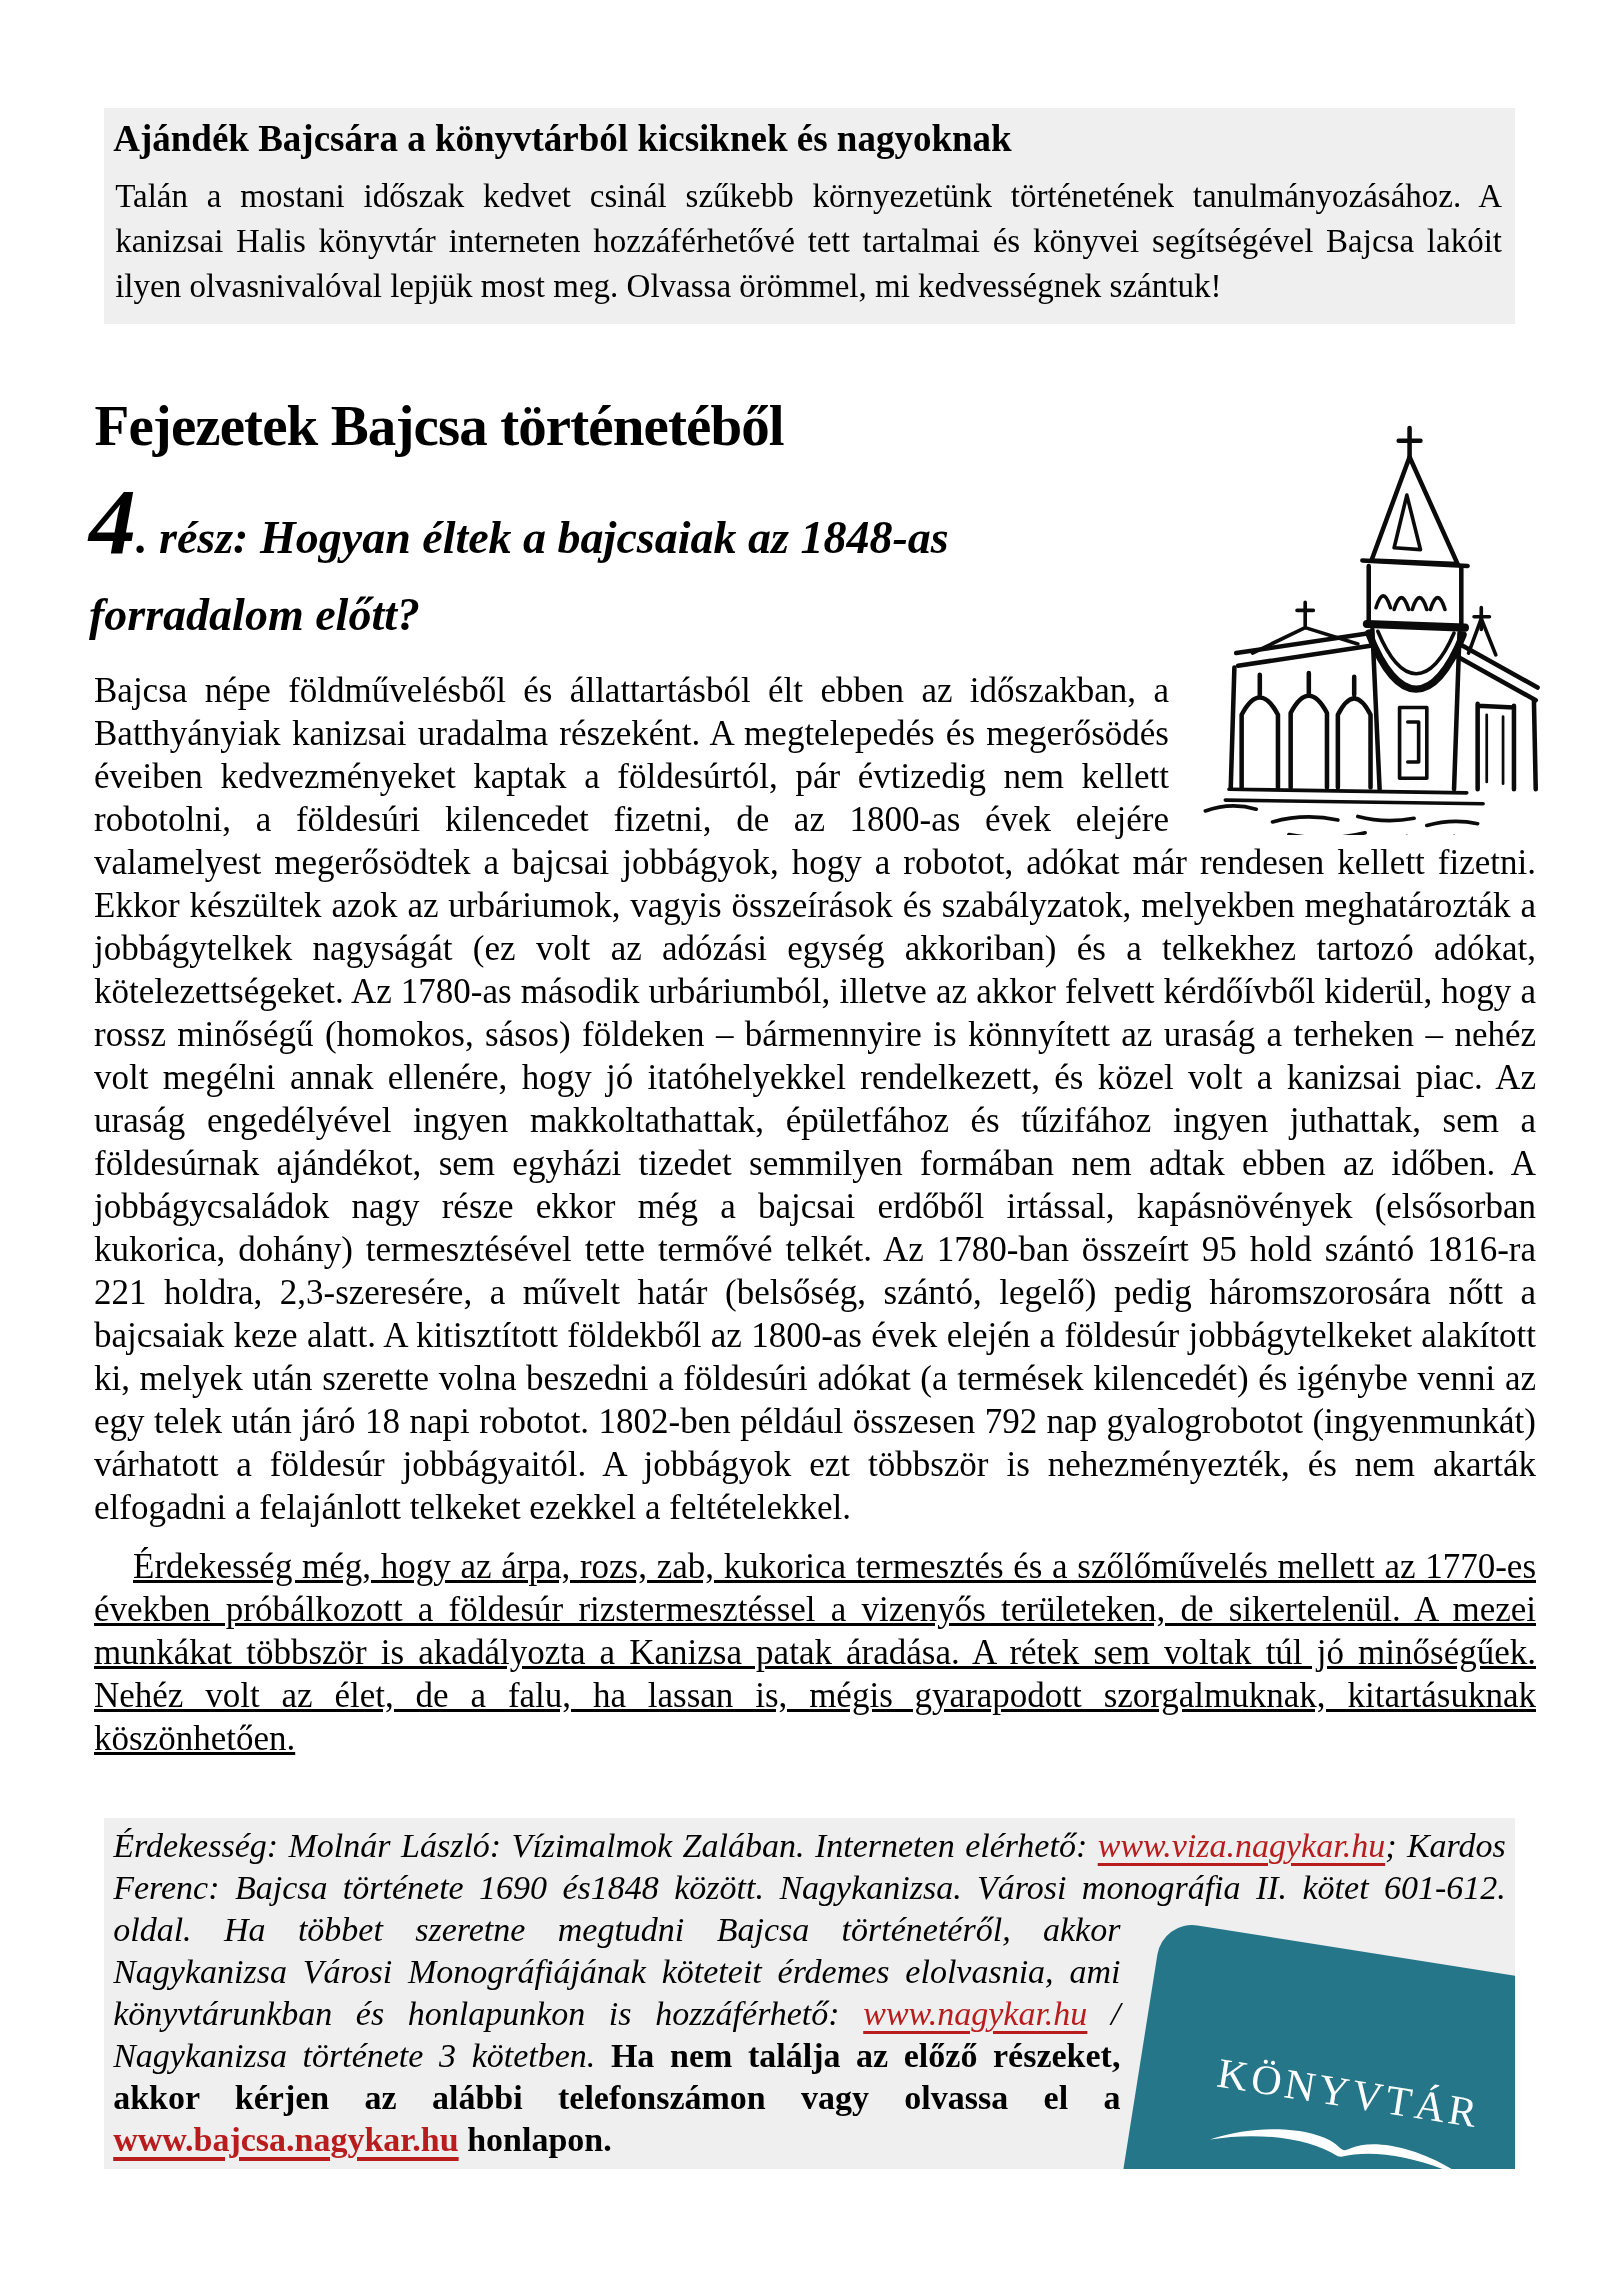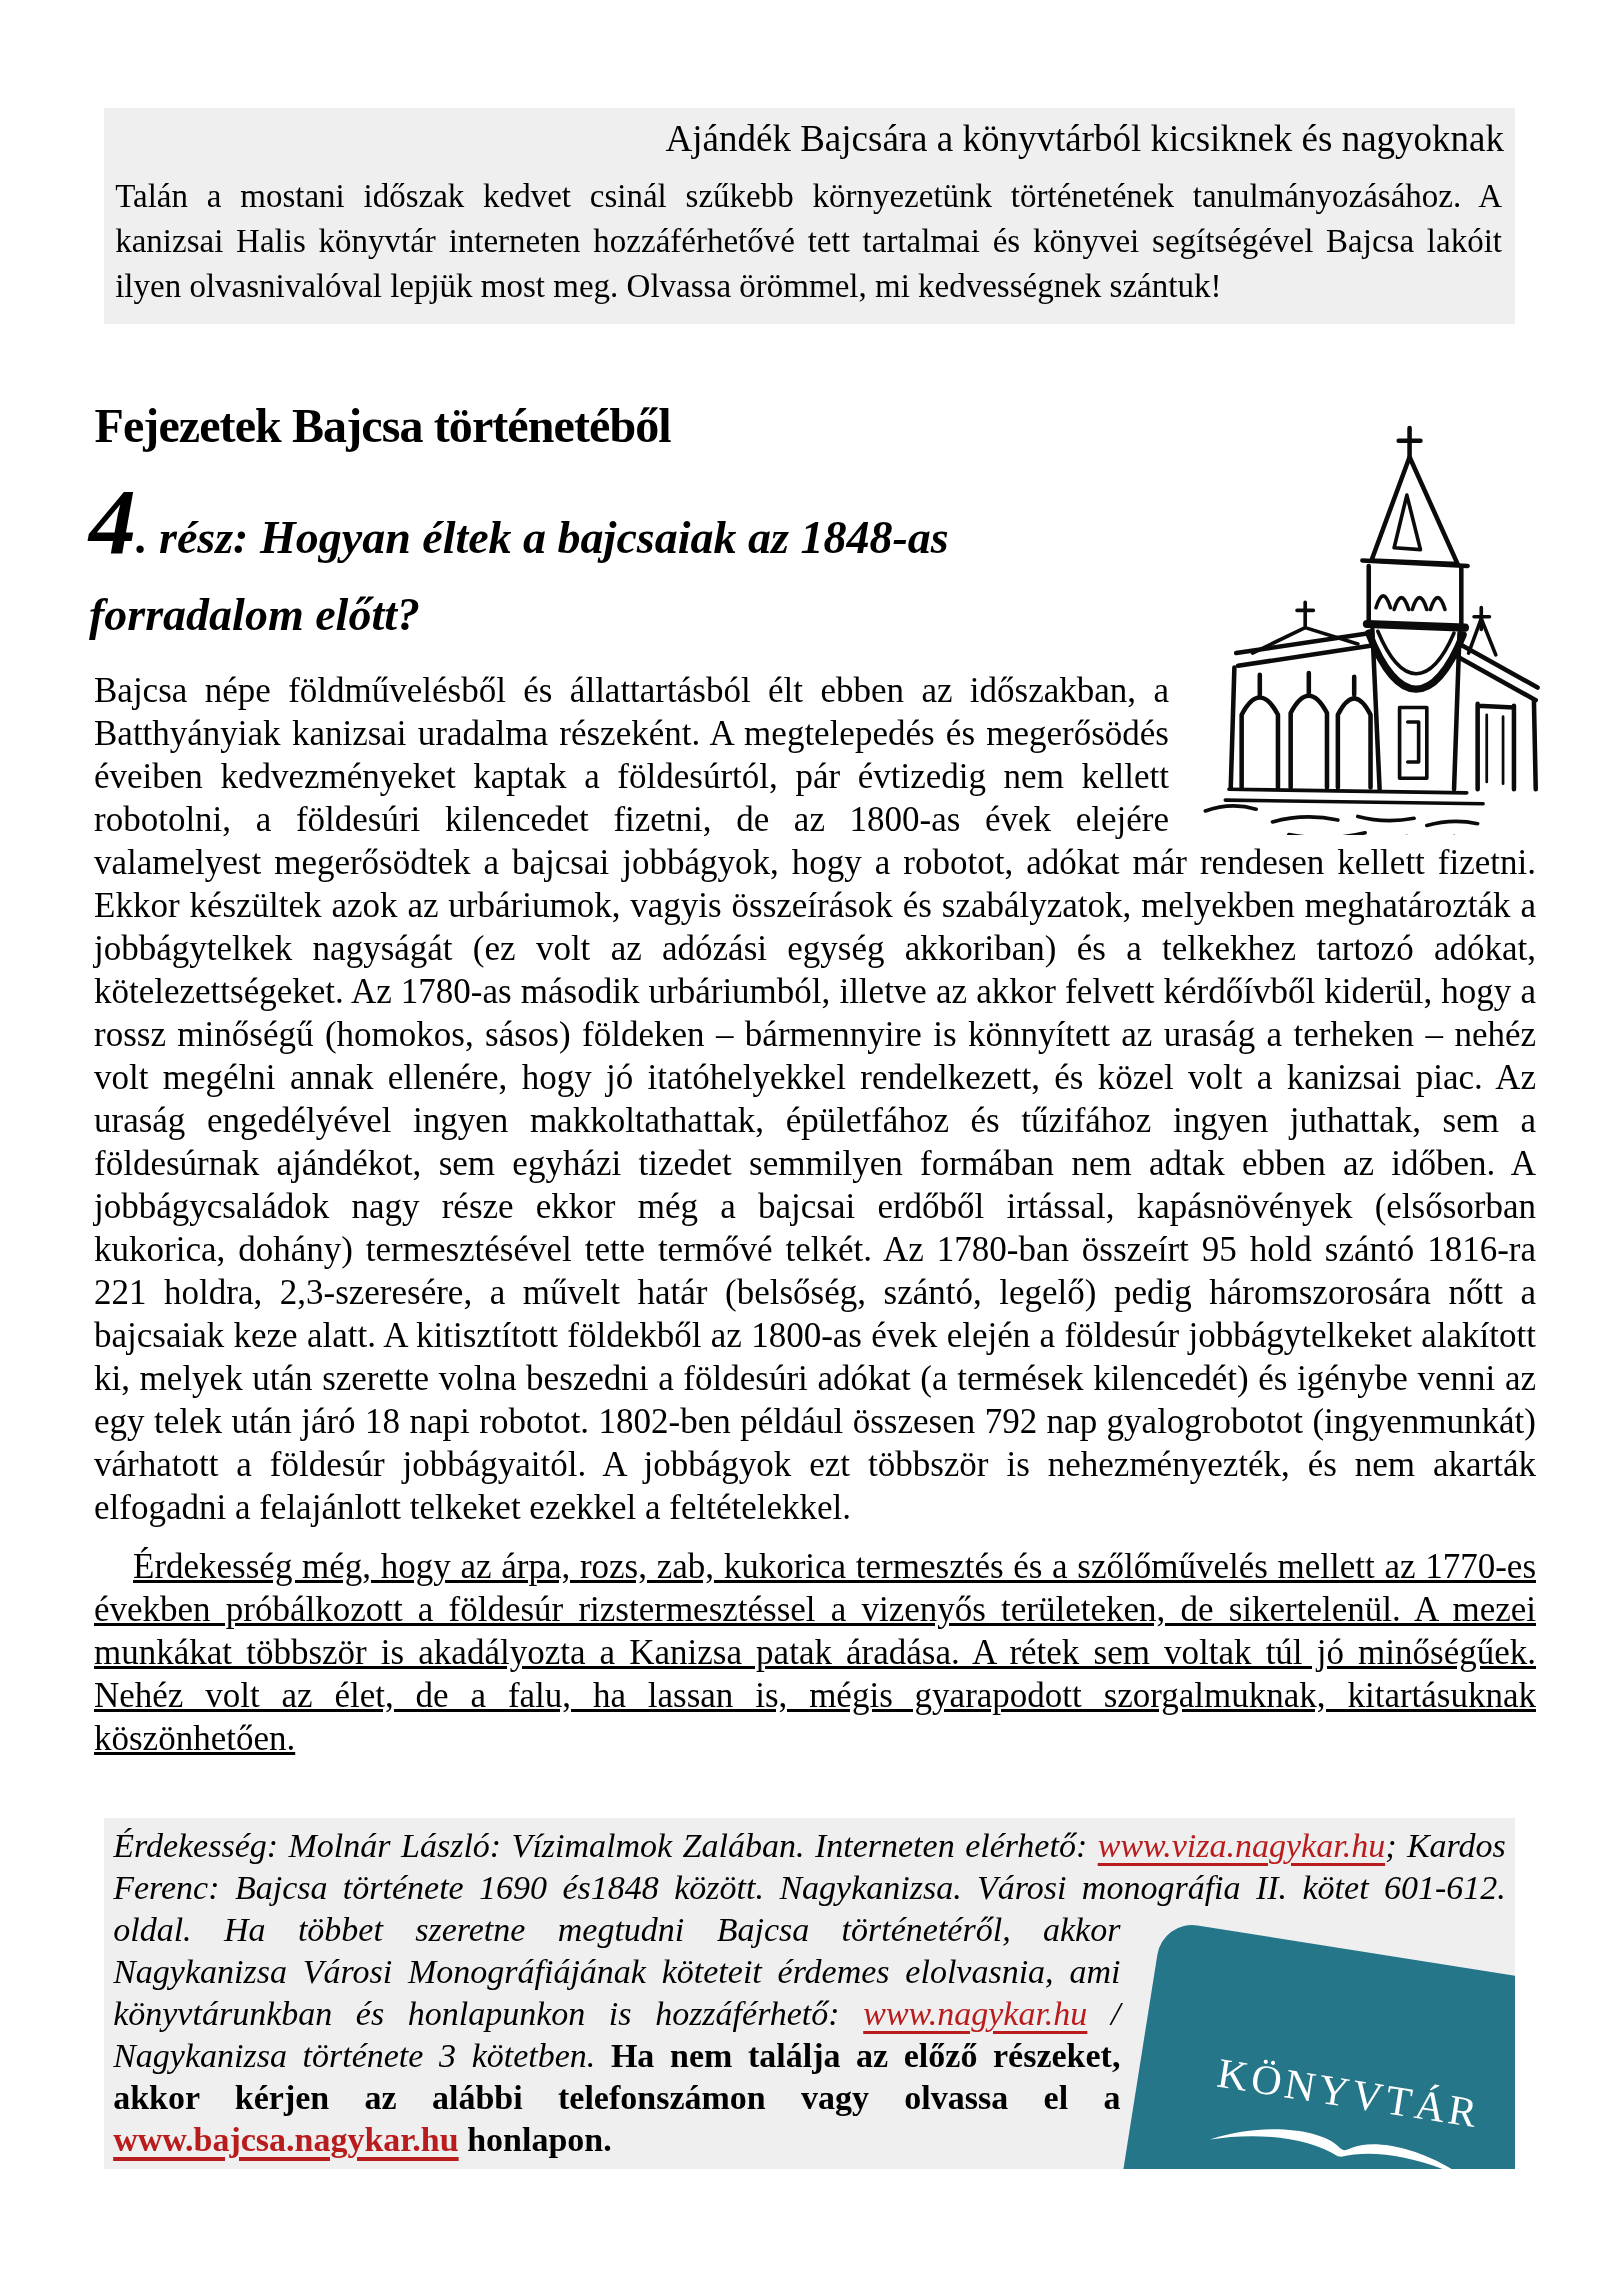--- a/index.html
+++ b/index.html
@@ -7,26 +7,26 @@
     position:relative; width:1617px; height:2286px; overflow:hidden;
     background:#ffffff; color:#000;
     font-family:"Liberation Serif", serif;
   }
   
   .intro-box {
     position:absolute; left:104px; top:108px; width:1411px;
     background:#efefef; box-sizing:border-box;
     padding:9.2px 11px 13px 9.2px;
   }
-  .intro-title { margin:1.8px 0 14.7px 0; font-size:37px; font-weight:normal; line-height:1.1;text-align:right; }
+  .intro-title { margin:1.8px 0 14.7px 0; font-size:37px; font-weight:bold; line-height:1.1; }
   .intro-body  { margin:2px; font-size:33px; line-height:45px; text-align:justify; }
 
   
   .article { position:absolute; left:78px; top:386px; width:1474px; }
-  .article-title { margin:0 0 0 16.5px; font-size:48px; font-weight:bold; line-height:79px; letter-spacing:-0.9px; }
+  .article-title { margin:0 0 0 16.5px; font-size:57px; font-weight:bold; line-height:79px; letter-spacing:-0.9px; }
   .article-subtitle {
     margin:18.4px 0 0 11px; max-width:1047px;
     font-size:46px; font-weight:bold; font-style:italic; line-height:77px;
   }
   .subtitle-number { font-size:94px; line-height:77px; vertical-align:baseline; }
 
   .article-body { margin-top:9.2px; font-size:35px; line-height:43px; text-align:justify; }
   .article-body p { margin:16px; }
   .para-indent { text-indent:39px;text-decoration:underline; }
 

